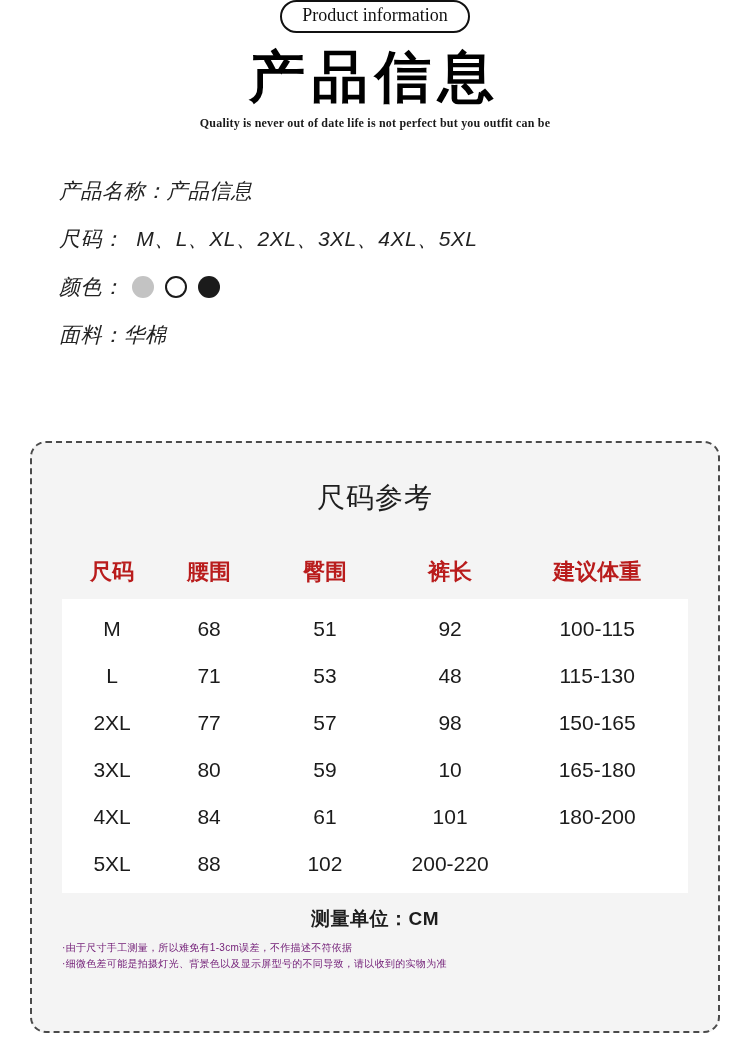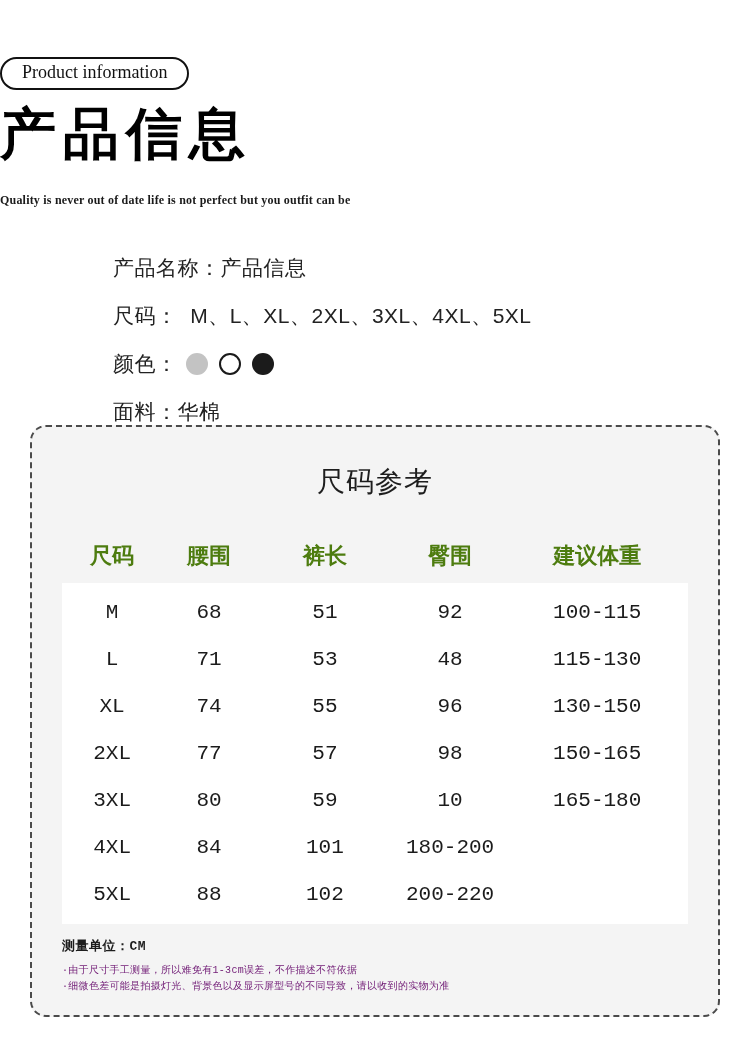--- a/index.html
+++ b/index.html
@@ -7,117 +7,117 @@
   body {
     width: 750px;
     height: 1055px;
     font-family: "Liberation Sans", "DejaVu Sans", sans-serif;
     color: #1c1c1c;
     overflow: hidden;
   }
   .page { width: 750px; height: 1055px; position: relative; }
 
   
-  .hero { padding-top: 57px; }
+  .hero { text-align: center; }
   .badge {
     display: inline-block;
     border: 2px solid #111;
     border-radius: 999px;
     padding: 3px 20px 5px 20px;
     font-family: "Liberation Serif", "DejaVu Serif", serif;
     font-size: 18px;
     color: #111;
   }
   .page-title {
     margin-top: 7px;
     font-size: 56px;
     font-weight: 900;
     letter-spacing: 7px;
     color: #000;
   }
   .tagline {
-    margin-top: 20px;
+    margin-top: 0;
     font-family: "Liberation Serif", "DejaVu Serif", serif;
     font-size: 12px;
     font-weight: 600;
     color: #1a1a1a;
     letter-spacing: 0.2px;
   }
 
   
-  .specs { margin: 36px 0 0 113px; }
+  .specs { margin: 36px 0 0 59px; font-style: italic; }
   .spec-row {
     display: flex;
     align-items: center;
     height: 48px;
     font-size: 21px;
     font-weight: 500;
     color: #222;
     letter-spacing: 0.5px;
   }
   .spec-label { white-space: pre; }
   .spec-value { white-space: pre; }
   .swatches { display: flex; align-items: center; gap: 11px; margin-left: 8px; }
   .swatch { width: 22px; height: 22px; border-radius: 50%; }
   .swatch.bordered { border: 2px solid #1a1a1a; }
 
   
   .card {
     position: absolute;
     left: 30px;
-    top: 425px;
+    top: 441px;
     width: 690px;
     height: 592px;
     background: #f4f4f4;
     border: 2px dashed #4a4a4a;
     border-radius: 16px;
-    font-family: Liberation Mono, monospace;
   }
   .card-title {
     text-align: center;
     margin-top: 36px;
     font-size: 28px;
     font-weight: 500;
     color: #1e1e1e;
     letter-spacing: 1px;
   }
   .t-head {
     margin: 40px 30px 0 30px;
     display: grid;
     grid-template-columns: 16% 15% 22% 18% 29%;
     align-items: center;
   }
   .t-head .t-cell {
     text-align: center;
     font-size: 22px;
     font-weight: 700;
-    color: #4d7c0f;
+    color: #b91c1c;
   }
   .t-body {
     margin: 12px 30px 0 30px;
     background: #ffffff;
     padding: 6px 0;
   }
   .t-row {
     display: grid;
     grid-template-columns: 16% 15% 22% 18% 29%;
     align-items: center;
     height: 47px;
   }
   .t-row .t-cell {
     text-align: center;
     font-size: 21px;
     color: #1b1b1b;
   }
   .unit {
     margin: 13px 30px 0 30px;
-    font-size: 13px;
+    font-size: 19px;
     font-weight: 600;
     color: #1d1d1d;
     letter-spacing: 0.5px;
+    text-align: center;
   }
   .notes { margin: 8px 30px 0 30px; }
   .note {
     font-size: 10px;
     color: #701a75;
     line-height: 1.55;
     letter-spacing: 0.3px;
   }
 </style>
 </head>
@@ -154,63 +154,57 @@
       <span class="spec-label">面料：</span>
       <span class="spec-value">华棉</span>
     </div>
   </div>
 
   <div class="card">
     <div class="card-title">尺码参考</div>
     <div class="t-head">
         <div class="t-cell">尺码</div>
         <div class="t-cell">腰围</div>
+        <div class="t-cell">臀围</div>
         <div class="t-cell">裤长</div>
-        <div class="t-cell">臀围</div>
         <div class="t-cell">建议体重</div>
       </div>
     <div class="t-body">
         <div class="t-row">
           <div class="t-cell">M</div>
           <div class="t-cell">68</div>
           <div class="t-cell">51</div>
           <div class="t-cell">92</div>
           <div class="t-cell">100-115</div>
         </div>
         <div class="t-row">
           <div class="t-cell">L</div>
           <div class="t-cell">71</div>
           <div class="t-cell">53</div>
           <div class="t-cell">48</div>
           <div class="t-cell">115-130</div>
         </div>
         <div class="t-row">
-          <div class="t-cell">XL</div>
-          <div class="t-cell">74</div>
-          <div class="t-cell">55</div>
-          <div class="t-cell">96</div>
-          <div class="t-cell">130-150</div>
-        </div>
-        <div class="t-row">
           <div class="t-cell">2XL</div>
           <div class="t-cell">77</div>
           <div class="t-cell">57</div>
           <div class="t-cell">98</div>
           <div class="t-cell">150-165</div>
         </div>
         <div class="t-row">
           <div class="t-cell">3XL</div>
           <div class="t-cell">80</div>
           <div class="t-cell">59</div>
           <div class="t-cell">10</div>
           <div class="t-cell">165-180</div>
         </div>
         <div class="t-row">
           <div class="t-cell">4XL</div>
           <div class="t-cell">84</div>
+          <div class="t-cell">61</div>
           <div class="t-cell">101</div>
           <div class="t-cell">180-200</div>
         </div>
         <div class="t-row">
           <div class="t-cell">5XL</div>
           <div class="t-cell">88</div>
           <div class="t-cell">102</div>
           <div class="t-cell">200-220</div>
         </div>
       </div>

